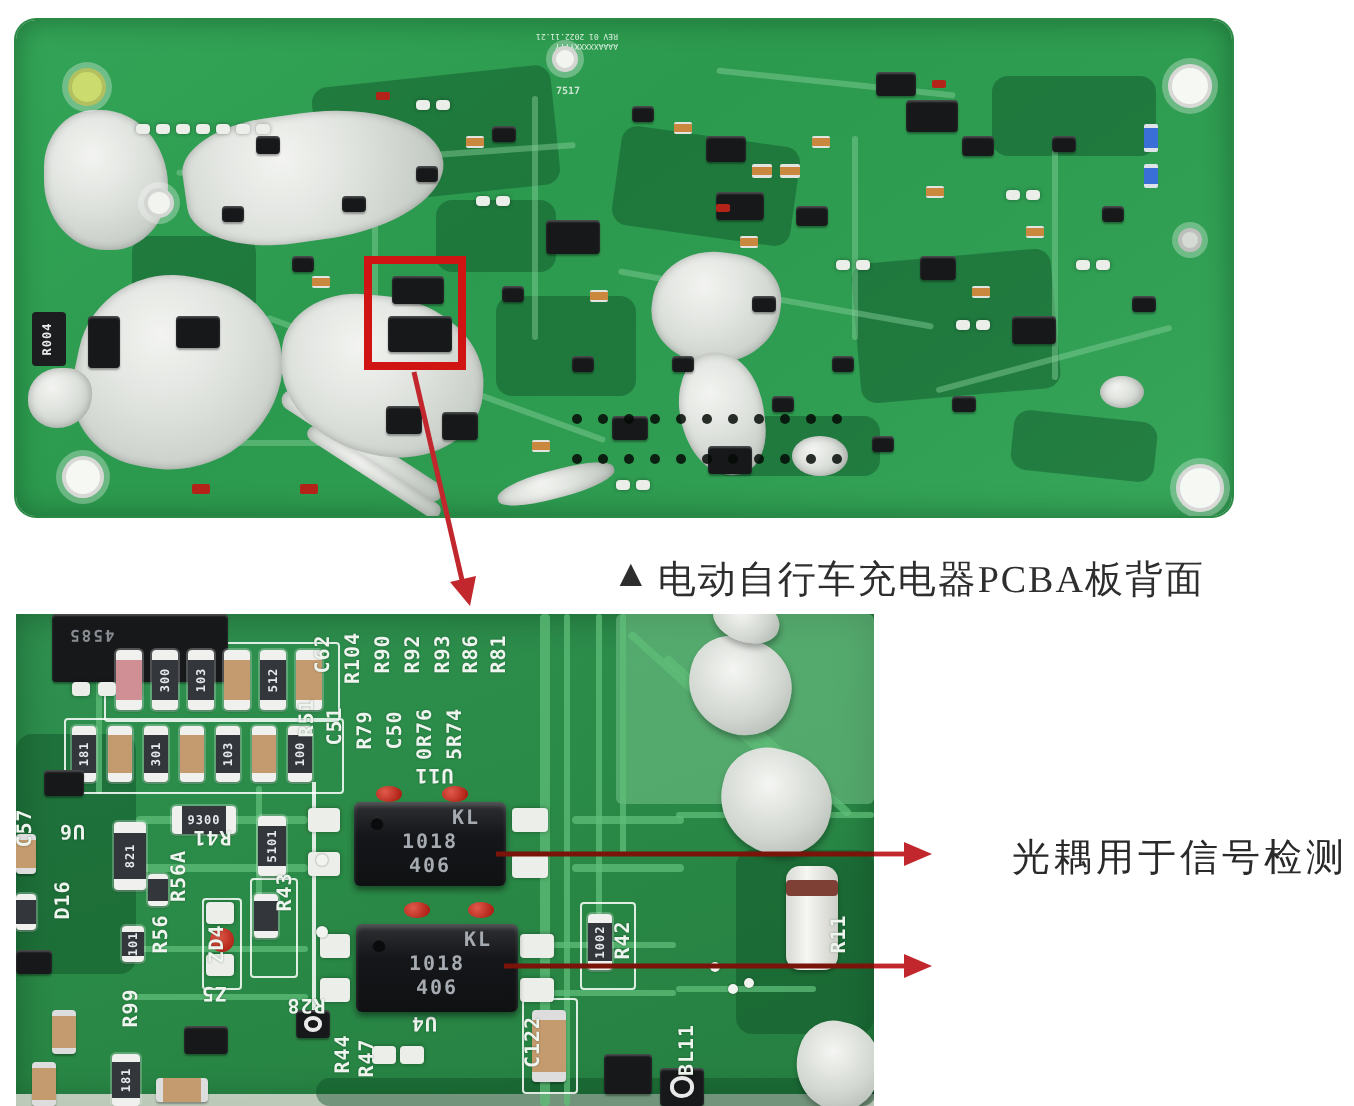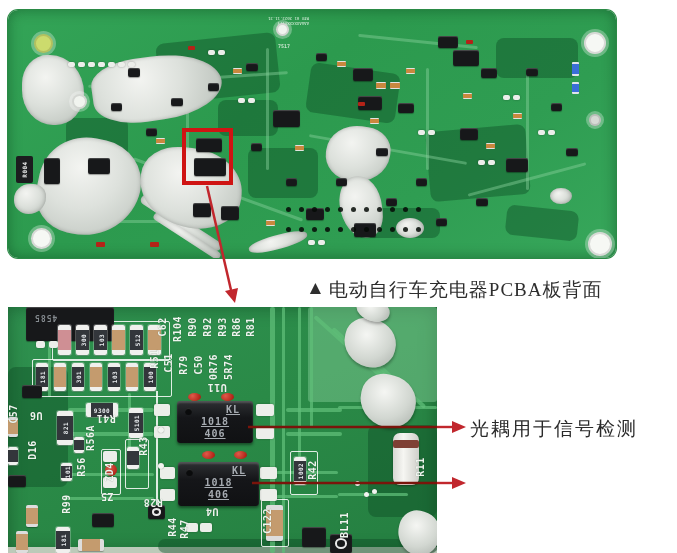--- a/index.html
+++ b/index.html
@@ -28,21 +28,21 @@
   .revtxt div{position:static;}
   .codetxt{color:rgba(228,242,228,.85);font:700 5px "DejaVu Sans Mono",monospace;}
   .hibox{border:4px solid #cf1413;background:transparent;z-index:20;}
 
   
   .caption{left:306px;top:277px;font-family:"Liberation Serif","DejaVu Serif",serif;
            font-size:19px;color:#2e2e2e;letter-spacing:1px;white-space:nowrap;}
   .caption .tri{position:static;margin-right:3px;}
   .annot{left:470px;font-family:"Liberation Serif","DejaVu Serif",serif;font-size:19px;
          color:#2a2a2a;letter-spacing:2px;white-space:nowrap;}
-  .annot.a1{top:416px;} .annot.a2{top:470px;}
+  .annot.a1{top:416px;margin-left:36px;} .annot.a2{top:470px;}
   .overlay-svg{left:0;top:0;width:677px;height:553px;pointer-events:none;z-index:30;}
 
   
   .closeup{left:8px;top:307px;width:429px;height:246px;overflow:hidden;
            background:linear-gradient(160deg,#2f9150 0%,#2a8a47 45%,#257f41 100%);
            box-shadow:inset 0 0 18px rgba(0,35,12,.4);}
   .trace{background:rgba(95,190,120,.75);border-radius:2px;}
   .silkline{background:rgba(255,255,255,.85);}
   .obox{border:1.5px solid rgba(255,255,255,.85);border-radius:2px;}
   .res{--mid:#33363b;background:linear-gradient(180deg,#f0f0ee 0 16%,var(--mid) 16% 84%,#f0f0ee 84%);
@@ -61,21 +61,21 @@
   .cyl{background:linear-gradient(90deg,#d8d8d4,#f6f6f2 40%,#cfcfca);border-radius:7px;box-shadow:0 1px 2px rgba(0,0,0,.35);}
   .stripe{background:#7e4034;border-radius:2px;}
   .blk .ring{position:absolute;inset:22%;border:2px solid #e9e9e9;border-radius:50%;}
   .blk .mki{position:absolute;left:8px;top:6px;color:#878d92;font:700 8px "DejaVu Sans Mono",monospace;
             transform:rotate(180deg);letter-spacing:1px;}
   .slabel{color:#eef4ee;font:700 10px "DejaVu Sans Mono",monospace;letter-spacing:.5px;white-space:nowrap;
           text-shadow:0 0 1px rgba(0,30,10,.45);}
   .opto{background:linear-gradient(180deg,#2e3033 0%,#151619 40%,#101113 100%);border-radius:3px;
         box-shadow:inset 0 2px 2px rgba(255,255,255,.18),0 2px 3px rgba(0,0,0,.45);padding-top:3px;z-index:5;}
   .opto .ln{position:static;display:block;text-align:center;color:#a6abb1;
-            font:700 10px "DejaVu Sans Mono",monospace;letter-spacing:1px;line-height:12px;text-decoration:underline;}
+            font:700 10px "DejaVu Sans Mono",monospace;letter-spacing:1px;line-height:12px;}
   .opto .ln.l0{text-align:right;padding-right:13px;}
   .opto .pin1{left:8px;top:7px;width:7px;height:7px;border-radius:50%;background:#0a0b0c;box-shadow:inset 0 1px 1px rgba(255,255,255,.15);}
   .paleedge{background:rgba(205,212,200,.9);}
 </style>
 </head>
 <body>
 
 <div class="page">
 
   <div class="board">

